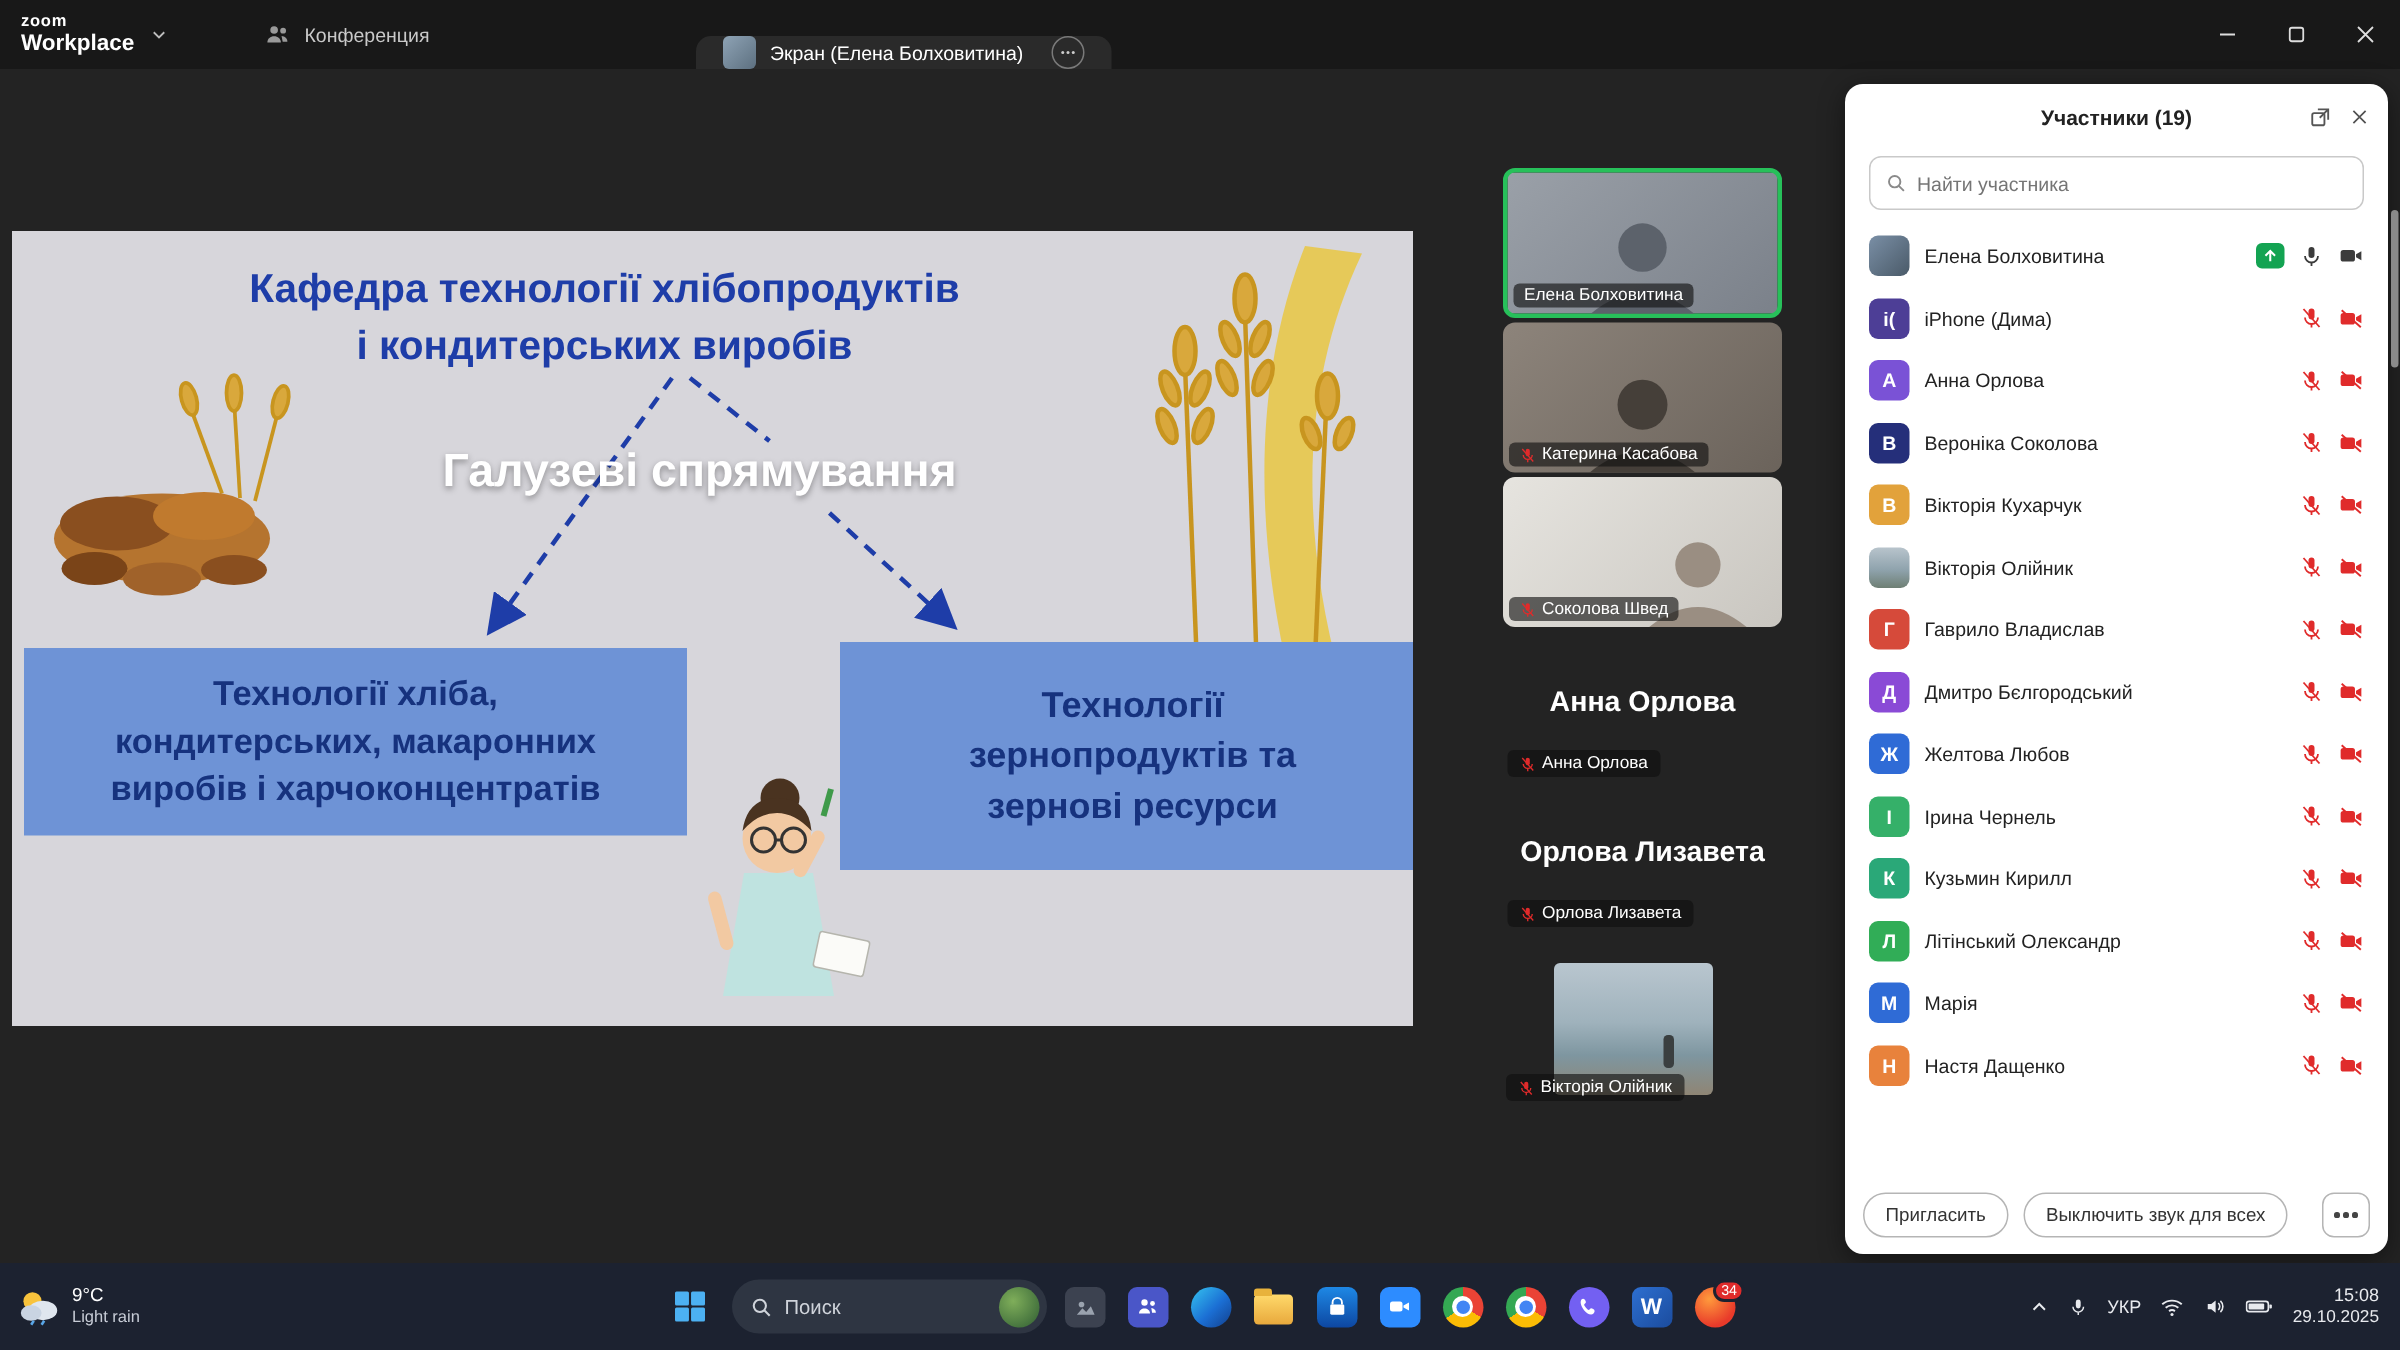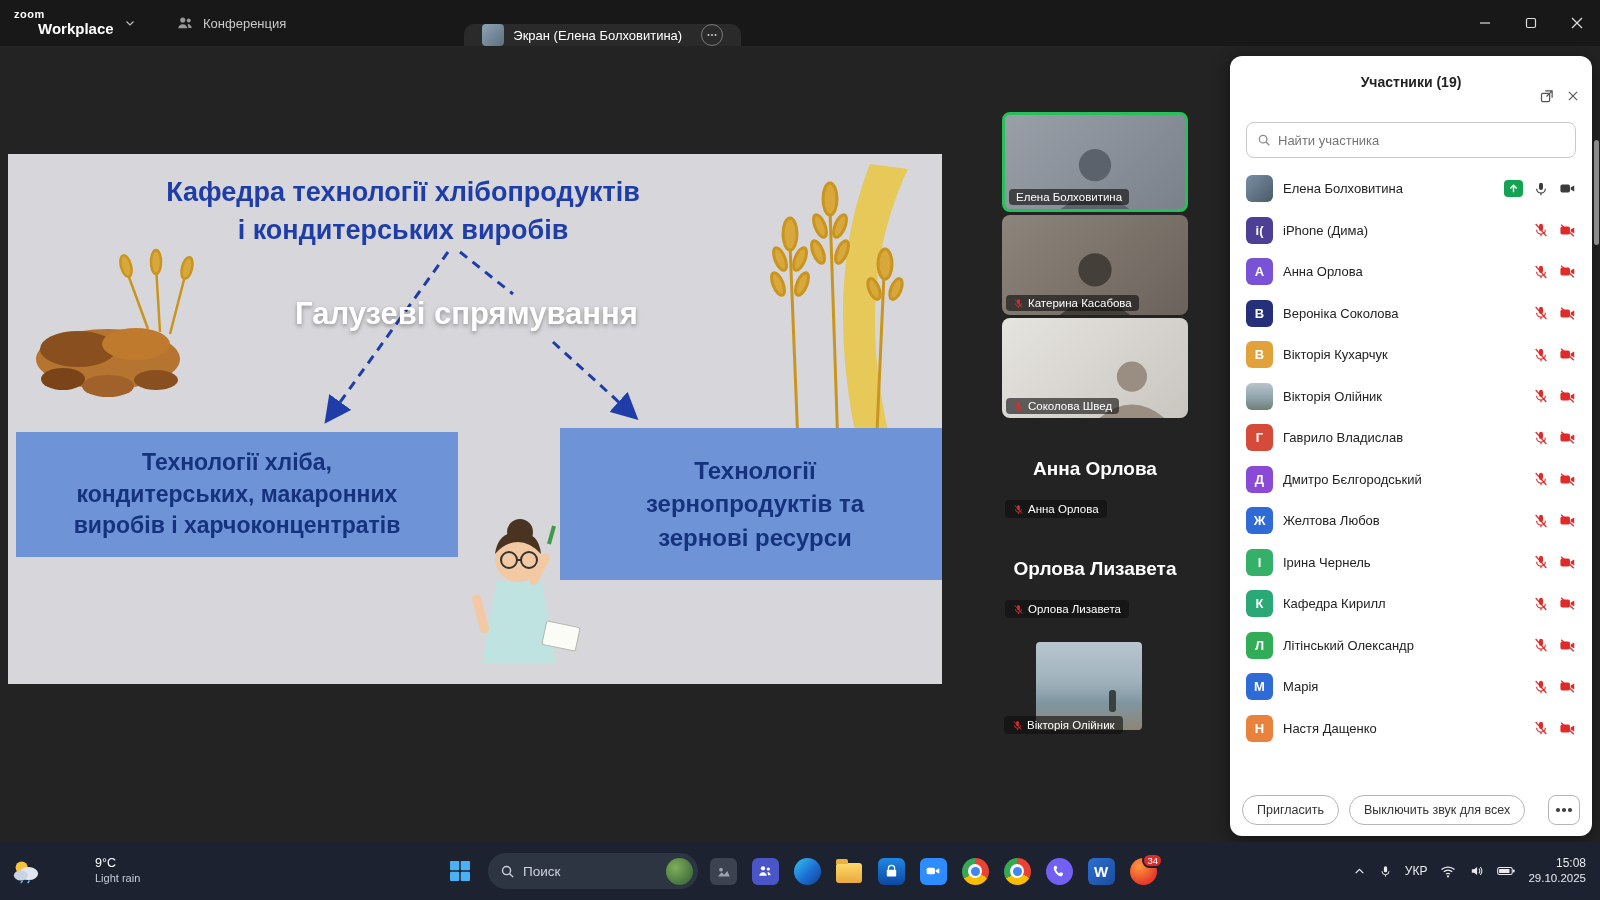--- a/index.html
+++ b/index.html
@@ -4,21 +4,21 @@
 <style>
   * { margin:0; padding:0; box-sizing:border-box; }
   html,body { width:1600px; height:900px; overflow:hidden; background:#111;
     font-family:"Liberation Sans", sans-serif; }
 
   
   .titlebar { height:46px; background:#181818; display:flex; align-items:stretch; color:#fff; position:relative; }
   .logo-block { display:flex; align-items:center; gap:10px; padding:0 14px; width:158px; }
   .logo-txt { display:flex; flex-direction:column; line-height:1.05; }
   .logo-top { font-size:11px; font-weight:bold; letter-spacing:.5px; }
-  .logo-bottom { font-size:15px; font-weight:bold;margin-left:24px; }
+  .logo-bottom { font-size:15px; font-weight:bold; }
   .chev-btn { color:#bbb; display:flex; align-items:center; }
   .tb-tab { display:flex; align-items:center; gap:9px; padding:0 18px; color:#c9c9c9; font-size:13px; }
   .tb-tab.active { background:#2a2a2a; border-radius:10px 10px 0 0; color:#fff; margin-top:24px; padding-top:0; }
   .tab-spacer { width:160px; }
   .tab-mini-preview { width:22px; height:22px; border-radius:4px; background:linear-gradient(135deg,#8ea3b5,#5d7080); }
   .tab-people-ico { color:#9a9a9a; }
   .tab-more { width:22px; height:22px; border:1px solid #7a7a7a; border-radius:50%; display:flex; align-items:center; justify-content:center; margin-left:10px; color:#ccc; }
   .win-controls { margin-left:auto; display:flex; }
   .win-btn { width:46px; display:flex; align-items:center; justify-content:center; color:#ddd; }
 
@@ -59,21 +59,21 @@
   .vpill.p2 { top:490px; left:3px; }
   .vpill.p3 { top:606px; left:2px; }
   .vphoto { position:absolute; top:532px; left:34px; width:106px; height:88px; border-radius:4px;
     background:linear-gradient(180deg,#b9c6cf 0%,#9fb2bc 45%,#7e96a0 70%,#8f8574 100%); overflow:hidden; }
   .vphoto .fig { position:absolute; right:26px; bottom:18px; width:7px; height:22px; background:#3a3f40; border-radius:3px; }
   .mic-mini { color:#e02b2b; display:inline-flex; }
 
   
   .panel { position:absolute; left:1230px; top:10px; width:362px; height:780px; background:#fff;
     border-radius:12px; box-shadow:0 4px 18px rgba(0,0,0,.45); display:flex; flex-direction:column; }
-  .panel-head { position:relative; height:44px; display:flex; align-items:flex-start; justify-content:center;margin-top:18px; }
+  .panel-head { position:relative; height:44px; display:flex; align-items:center; justify-content:center; }
   .panel-title { font-size:14px; font-weight:bold; color:#222; }
   .panel-head-icons { position:absolute; right:12px; top:0; height:100%; display:flex; align-items:center; gap:12px; color:#555; }
   .p-search { margin:4px 16px 10px; height:36px; border:1px solid #c9c9c9; border-radius:8px;
     display:flex; align-items:center; gap:7px; padding:0 10px; color:#8a8a8a; }
   .p-search input { border:none; outline:none; flex:1; font-size:13px; color:#333; background:transparent;
     font-family:"Liberation Sans",sans-serif; }
   .p-list { flex:1; overflow:hidden; }
   .p-row { display:flex; align-items:center; height:41.5px; padding:0 16px; gap:10px; }
   .p-avatar { width:27px; height:27px; border-radius:6px; flex:0 0 27px; display:flex; align-items:center;
     justify-content:center; color:#fff; font-size:13px; font-weight:bold; background:#888; }
@@ -97,21 +97,21 @@
     font-size:12.5px; color:#333; font-family:"Liberation Sans",sans-serif; cursor:pointer; }
   .pf-more { margin-left:auto; width:32px; height:30px; border:1px solid #b5b5b5; border-radius:8px;
     background:#fff; display:flex; align-items:center; justify-content:center; gap:2.5px; cursor:pointer; }
   .pf-more i { width:3.5px; height:3.5px; background:#444; border-radius:50%; display:block; }
 
   .stage-scrollthumb { position:absolute; right:1px; top:94px; width:5px; height:105px; background:#8a8a8a; border-radius:3px; }
 
   
   .taskbar { height:58px; background:#1c2230; display:flex; align-items:center; position:relative; color:#fff; }
   .weather { display:flex; align-items:center; gap:8px; padding-left:12px; width:170px; }
-  .weather-txt { display:flex; flex-direction:column; line-height:1.25;margin-left:47px; }
+  .weather-txt { display:flex; flex-direction:column; line-height:1.25; }
   .weather-temp { font-size:12.5px; }
   .weather-desc { font-size:11px; color:#c7ccd6; }
   .tb-center { position:absolute; left:50%; transform:translateX(-50%); display:flex; align-items:center; gap:8px; }
   .start-btn { width:40px; height:40px; display:flex; align-items:center; justify-content:center; border-radius:6px; }
   .search-pill { width:210px; height:36px; background:#2e3542; border-radius:18px; display:flex; align-items:center;
     gap:8px; padding:0 5px 0 12px; color:#cfd3da; font-size:13.5px; }
   .search-pill .daily-img { margin-left:auto; width:27px; height:27px; border-radius:50%;
     background:radial-gradient(circle at 35% 35%, #7fae5a, #2f5d33); }
   .app-ico { width:34px; height:34px; border-radius:6px; display:flex; align-items:center; justify-content:center; position:relative; }
   .sq { width:27px; height:27px; border-radius:6px; display:flex; align-items:center; justify-content:center; }
@@ -639,21 +639,21 @@
                 <line class="slash" x1="3" y1="4" x2="21" y2="20" stroke="currentColor" stroke-width="1.8"></line>
               </svg>
             </span>
           </div>
         </div>
 
         <div class="p-row">
           <div class="p-avatar" style="background: rgb(42, 168, 120);">
             <span>К</span>
           </div>
-          <div class="p-name">Кафедра Кирилл</div>
+          <div class="p-name">Кузьмин Кирилл</div>
           <div class="p-status">
 
             <span class="p-mic mic-muted">
               <svg width="16" height="16" viewBox="0 0 24 24">
                 <rect x="9" y="2.5" width="6" height="11" rx="3" fill="currentColor"></rect>
                 <path d="M5.5 11.5a6.5 6.5 0 0 0 13 0" fill="none" stroke="currentColor" stroke-width="1.8"></path>
                 <line x1="12" y1="18" x2="12" y2="21.5" stroke="currentColor" stroke-width="1.8"></line>
                 <line class="slash" x1="4" y1="3" x2="20" y2="21" stroke="currentColor" stroke-width="1.8"></line>
               </svg>
             </span>

